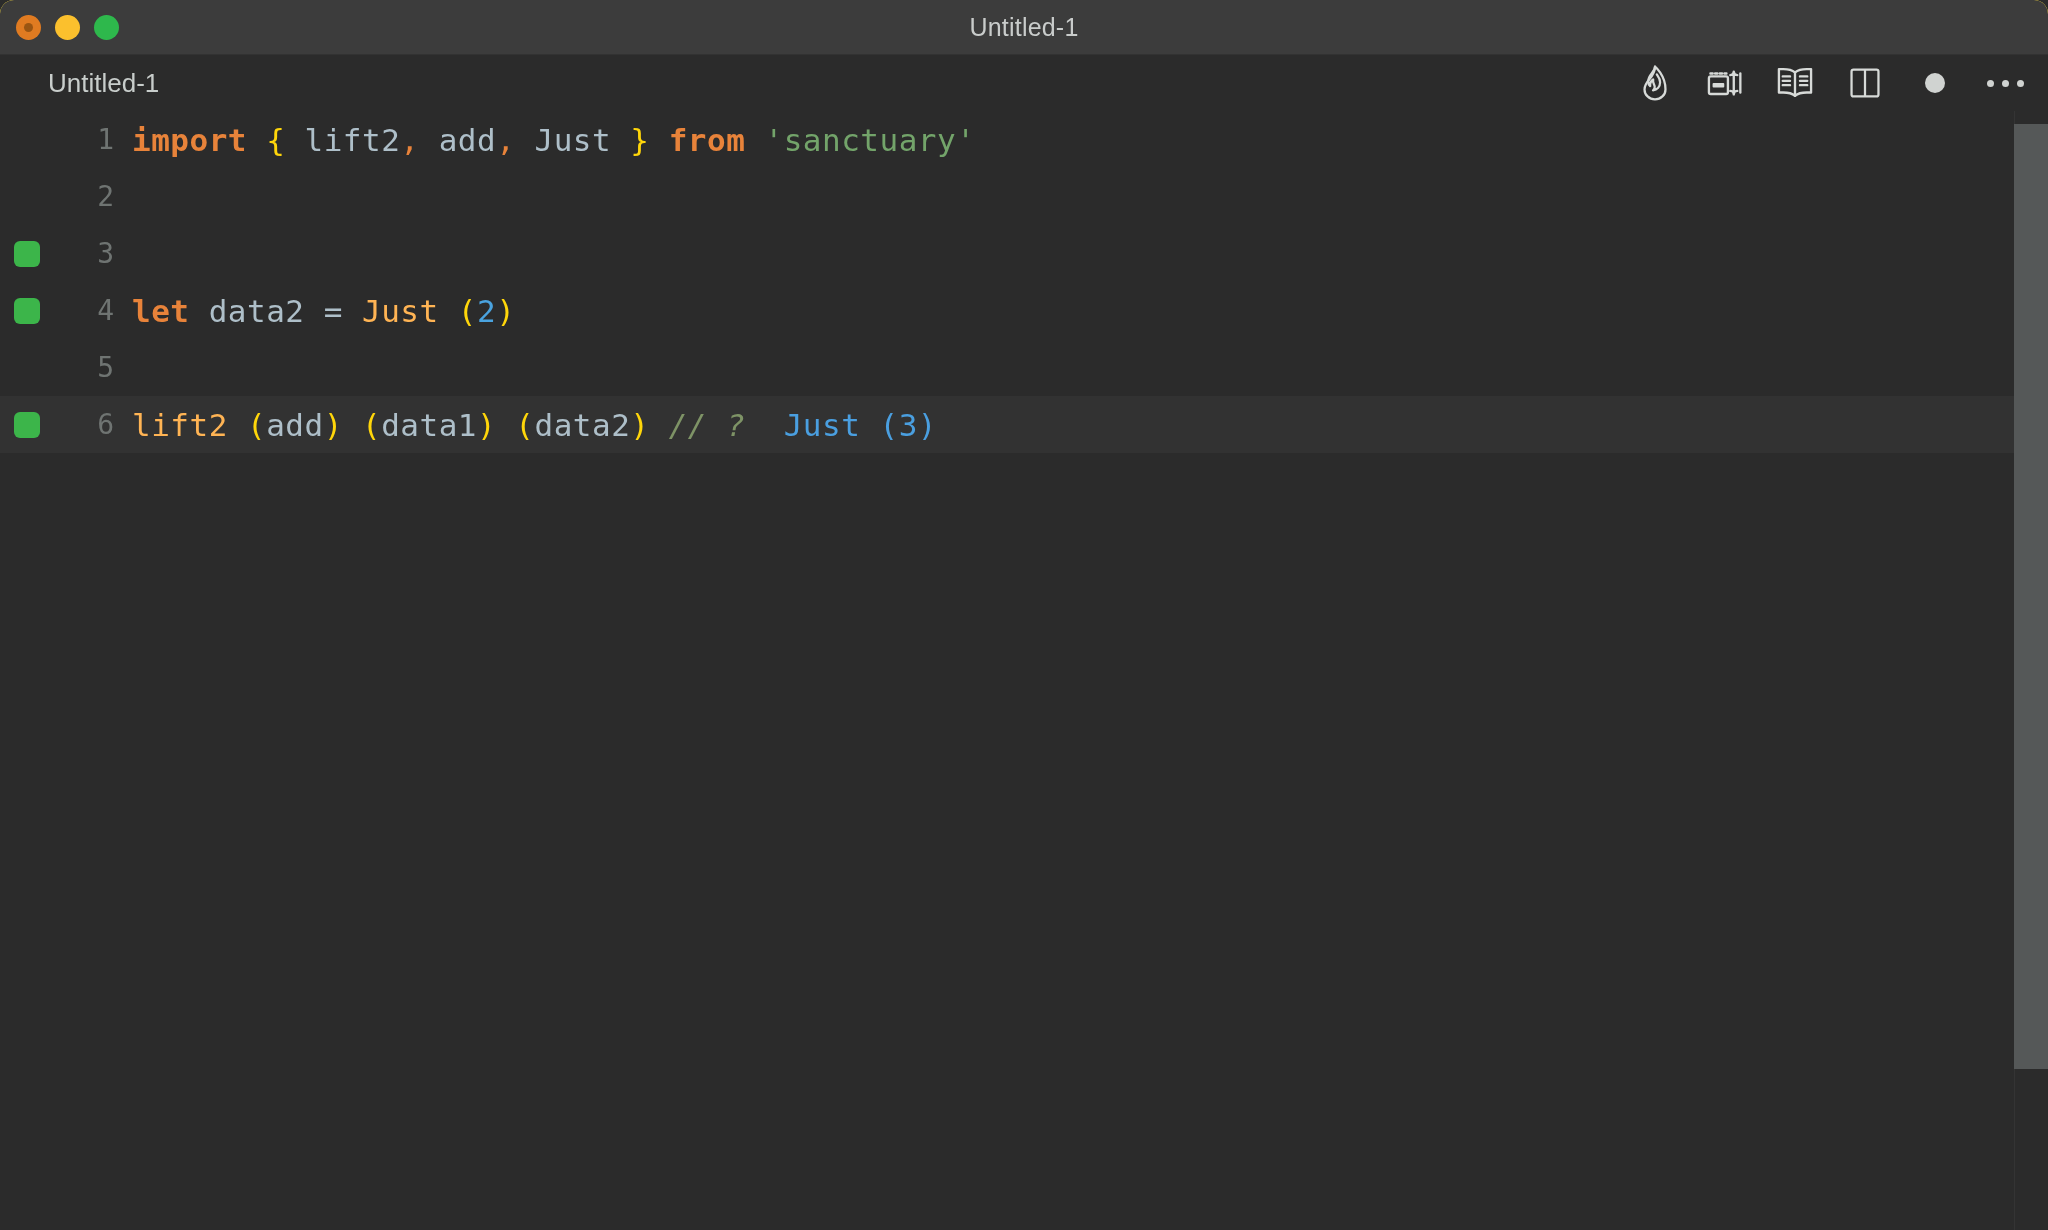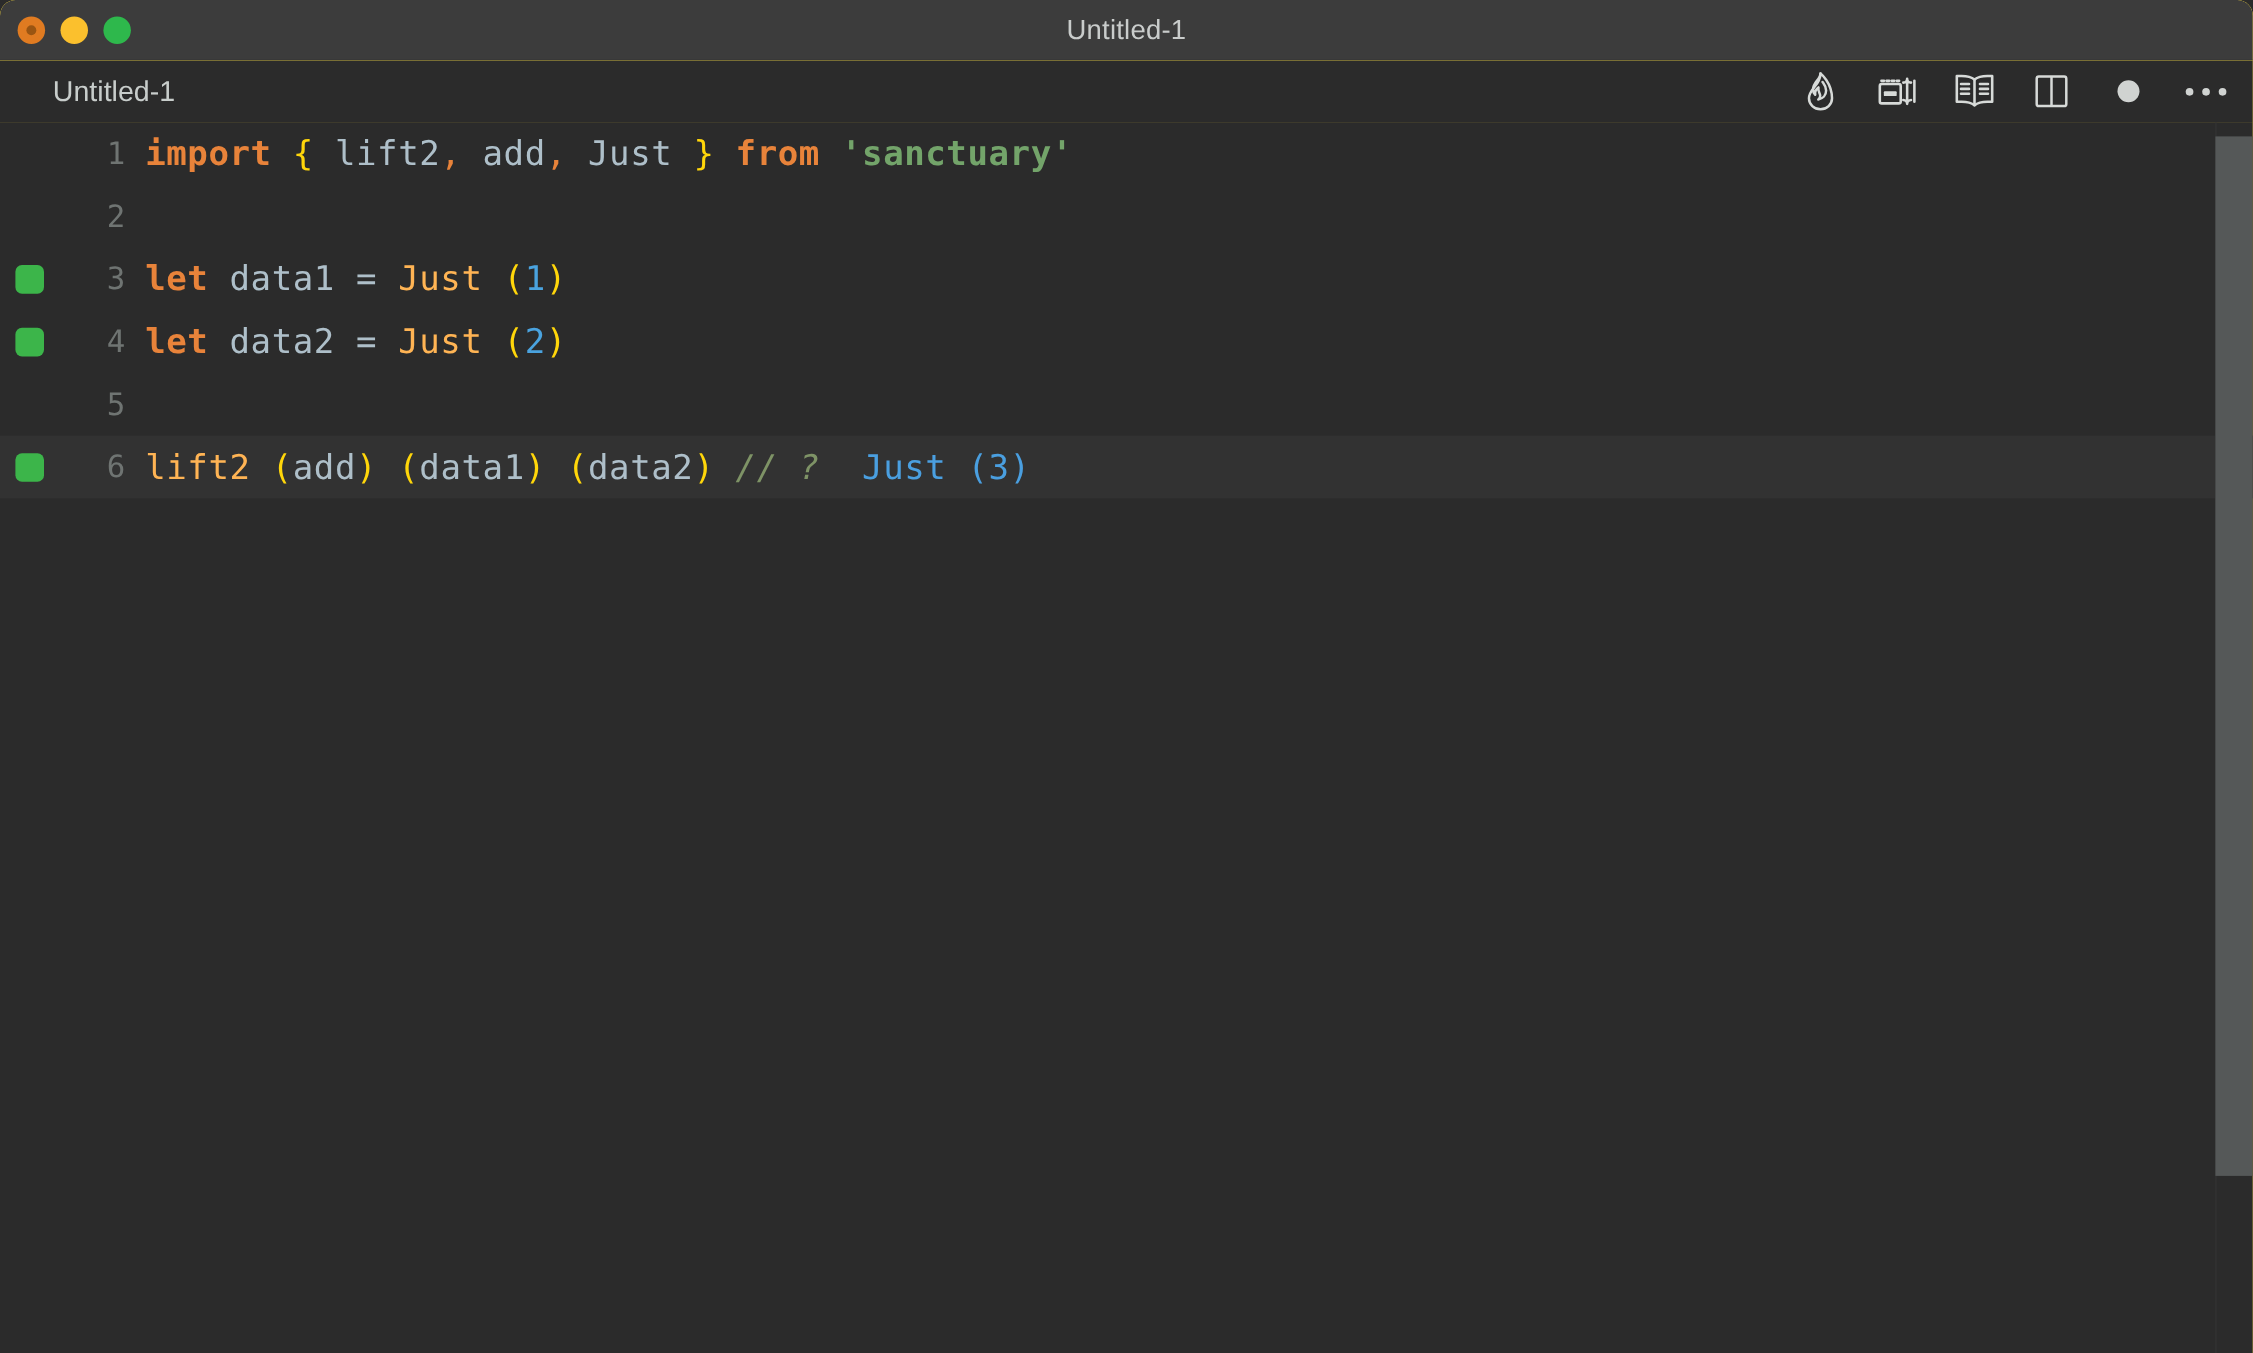--- a/index.html
+++ b/index.html
@@ -159,21 +159,21 @@
     letter-spacing: 0.5px;
     white-space: pre;
     color: #b5bdc4;
   }
 
   
   .t-kw      { color: #e8833a; font-weight: bold; margin-top: 20px; }
   .t-brace   { color: #ffd60a; }
   .t-ident   { color: #aebfc9; }
   .t-punc    { color: #e8833a; }
-  .t-string  { color: #73a46a; font-weight: bold; }
+  .t-string  { color: #73a46a; }
   .t-op      { color: #aebfc9; }
   .t-ctor    { color: #ffb454; }
   .t-fn      { color: #ffb454; }
   .t-paren   { color: #ffd60a; }
   .t-num     { color: #4aa3df; }
   .t-comment { color: #7e9366; font-style: italic; }
   .t-value   { color: #4a9fe0; }
 
   
   .scroll-track {
@@ -266,21 +266,20 @@
           <span class="code"><span class="t-kw">import</span><span class="t-op"> </span><span class="t-brace">{</span><span class="t-op"> </span><span class="t-ident">lift2</span><span class="t-punc">,</span><span class="t-op"> </span><span class="t-ident">add</span><span class="t-punc">,</span><span class="t-op"> </span><span class="t-ident">Just</span><span class="t-op"> </span><span class="t-brace">}</span><span class="t-op"> </span><span class="t-kw">from</span><span class="t-op"> </span><span class="t-string">'sanctuary'</span></span>
         </div>
         <div class="line">
           <span class="marker"></span>
           <span class="gutter-num">2</span>
           <span class="code"></span>
         </div>
         <div class="line">
           <span class="marker on"></span>
           <span class="gutter-num">3</span>
-          <span class="code"><span class="t-kw">let</span><span class="t-op"> </span><span class="t-ident">data1</span><span class="t-op"> = </span><span class="t-ctor">Just</span><span class="t-op"> </span><span class="t-paren">(</span><span class="t-num">1</span><span class="t-paren">)</span></span>
         </div>
         <div class="line">
           <span class="marker on"></span>
           <span class="gutter-num">4</span>
           <span class="code"><span class="t-kw">let</span><span class="t-op"> </span><span class="t-ident">data2</span><span class="t-op"> = </span><span class="t-ctor">Just</span><span class="t-op"> </span><span class="t-paren">(</span><span class="t-num">2</span><span class="t-paren">)</span></span>
         </div>
         <div class="line">
           <span class="marker"></span>
           <span class="gutter-num">5</span>
           <span class="code"></span>

